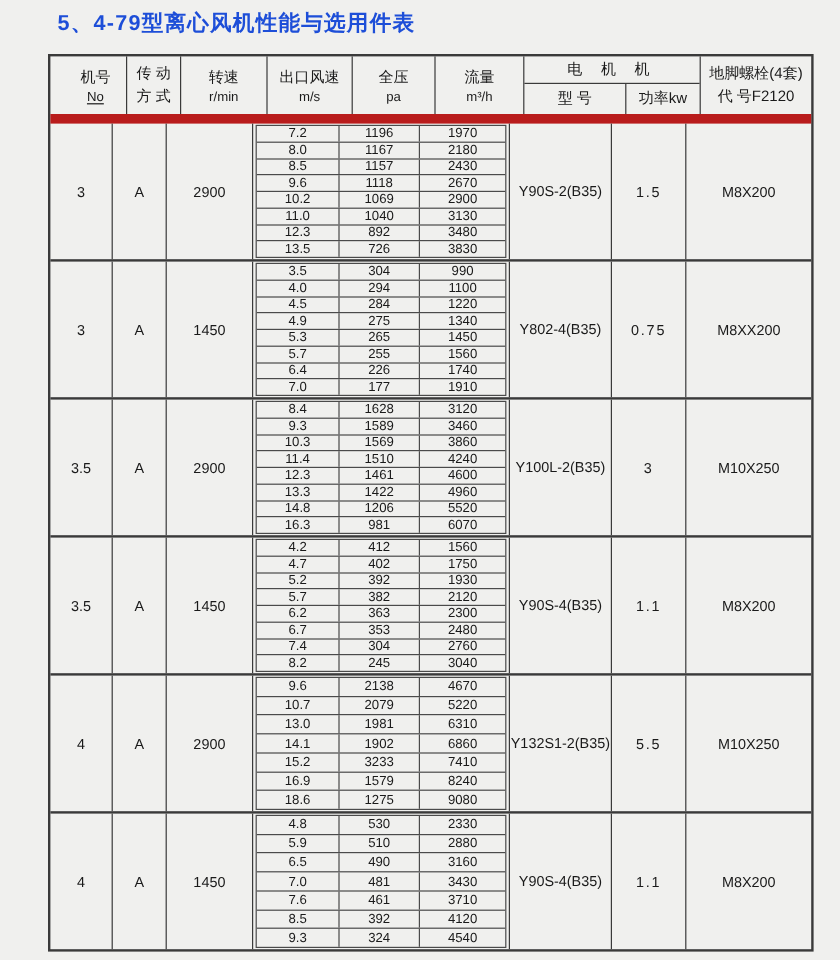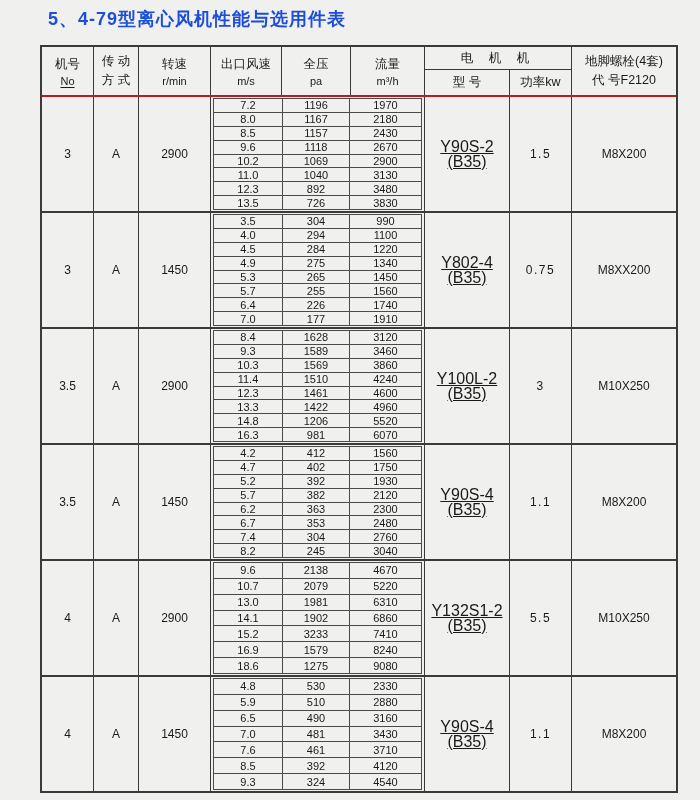--- a/index.html
+++ b/index.html
@@ -18,21 +18,21 @@
   }
   .ftable {
     position:absolute; left:40px; top:45px;
     width:638px; height:748px;
     border:2px solid #3a3a3a;
     box-sizing:border-box;
     display:flex; flex-direction:column;
     background:#f0f0ee;
   }
   
-  .thead { display:flex; height:48px; border-bottom:2px solid #b91c1c; flex:none; }
+  .thead { display:flex; height:48px; border-bottom:8px solid #b91c1c; flex:none;padding-left:12px; }
   .hcell {
     display:flex; flex-direction:column; justify-content:center; align-items:center;
     border-right:1px solid #3a3a3a; box-sizing:border-box;
     font-size:12.5px; gap:2px; text-align:center;
   }
   .hsub { font-size:11px; }
   .u { text-decoration:underline; text-underline-offset:2px; }
   .c1 { width:52px; } .c2 { width:45px;text-align:center; } .c3 { width:72px;align-items:center; }
   .hc4 { width:71px; } .hc5 { width:69px; } .hc6 { width:74px; }
   .c7 { width:85px; } .c8 { width:62px; }
@@ -50,21 +50,21 @@
   .hpower { flex:1; }
   
   .tbody { flex:1; display:flex; flex-direction:column; }
   .block { flex:1; display:flex; border-top:2px solid #3a3a3a; box-sizing:border-box; }
   .block:first-child { border-top:none; }
   .cell {
     display:flex; align-items:center; justify-content:center;
     border-right:1px solid #3a3a3a; box-sizing:border-box;
     font-size:12px;
   }
-  .model-cell { flex-direction:column; line-height:15px; font-size:16px;text-decoration:underline; }
+  .model-cell { flex-direction:row; line-height:15px; font-size:12px; }
   .power-cell { letter-spacing:1.5px; }
   .mid { width:214px; border-right:1px solid #3a3a3a; box-sizing:border-box; padding:1px 2px; }
   .subtable {
     width:100%; height:100%; box-sizing:border-box;
     border:1px solid #4a4a4a;
     display:flex; flex-direction:column;
   }
   .subrow { flex:1; display:flex; border-bottom:1px solid #4a4a4a; box-sizing:border-box; }
   .subrow:last-child { border-bottom:none; }
   .subcell {

